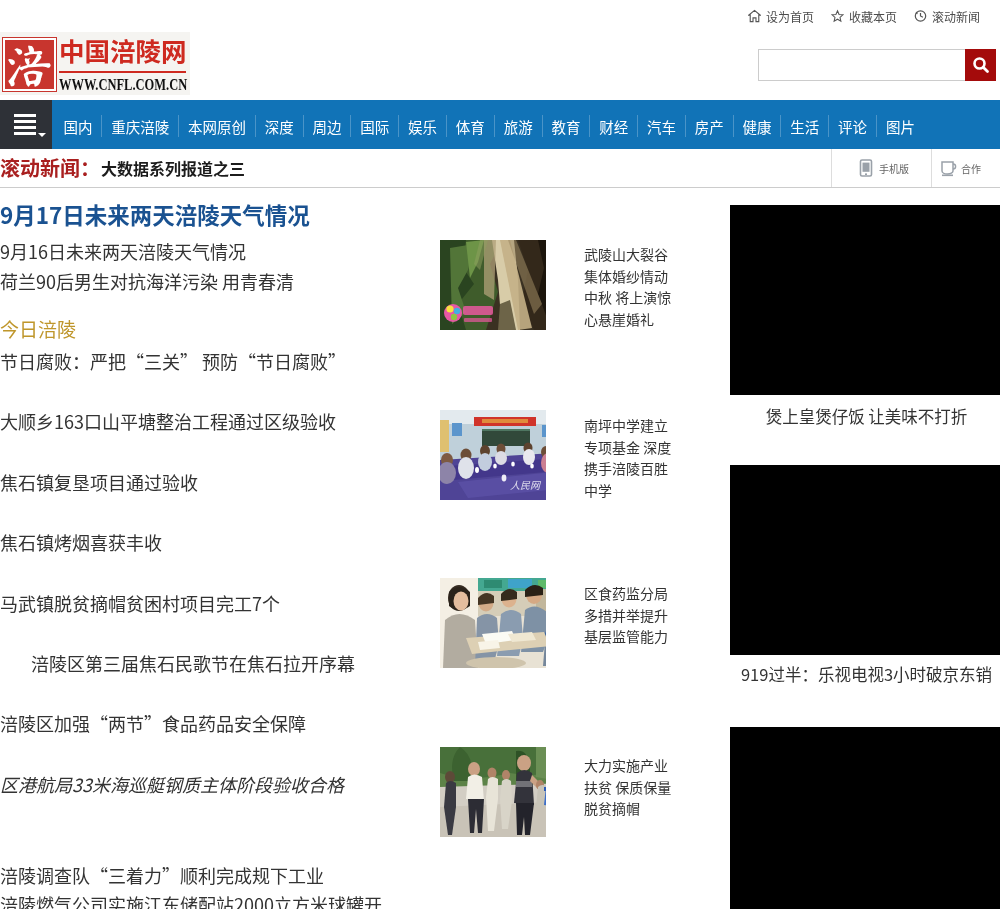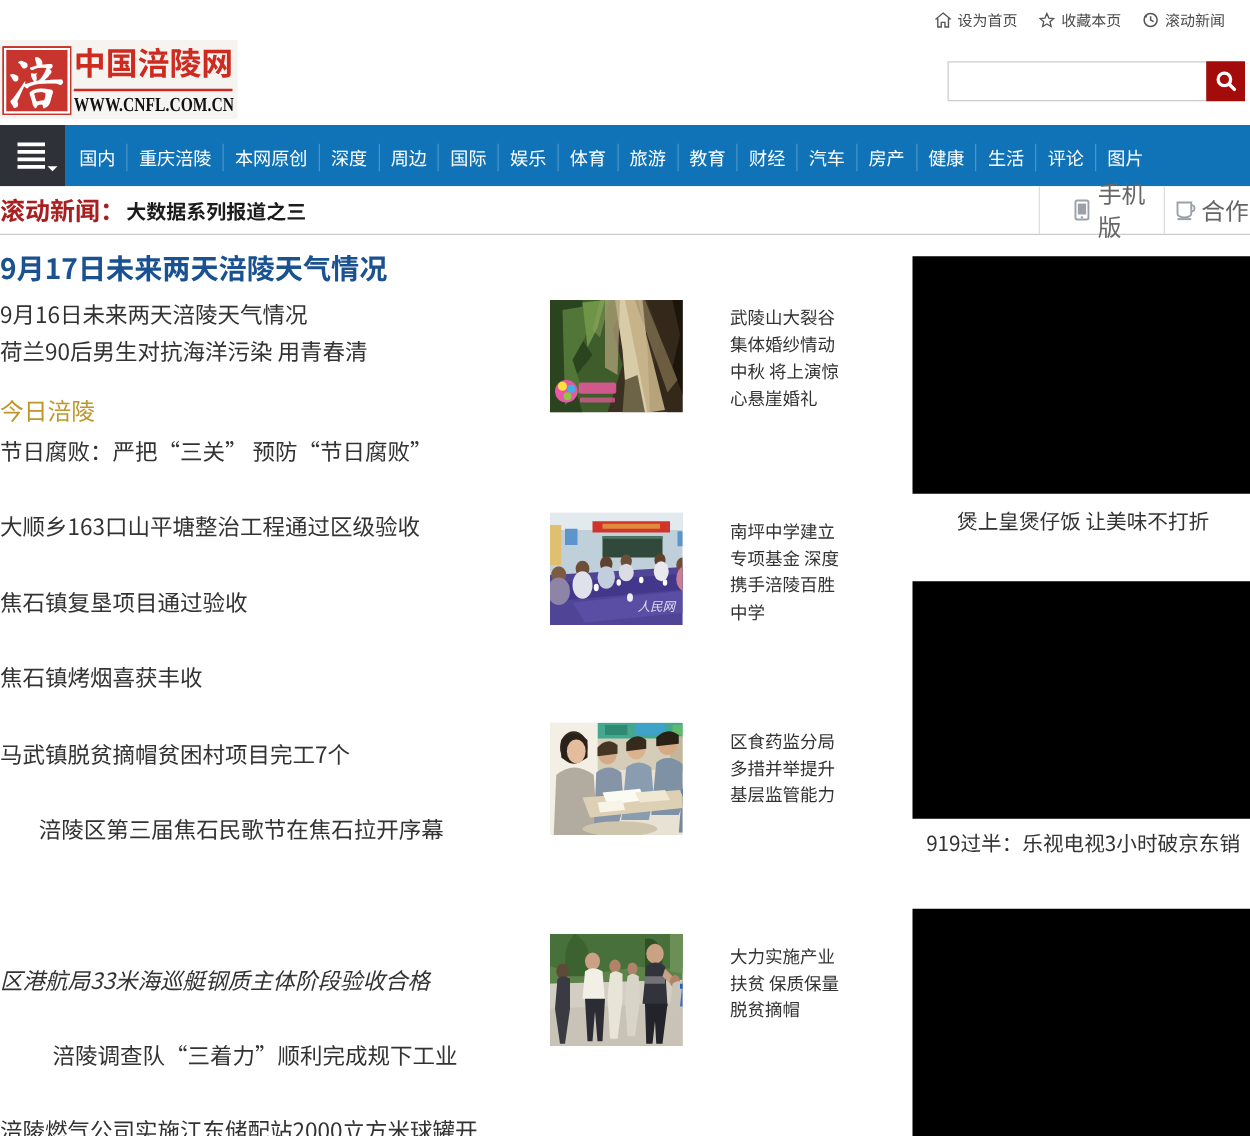--- a/index.html
+++ b/index.html
@@ -35,21 +35,21 @@
   white-space:nowrap;text-decoration:none;}
 #navlist i{display:block;width:1px;height:22px;background:#4a94c8;margin-top:3px;}
 
 #ticker{position:absolute;left:0;top:149px;width:1010px;height:38px;background:#fff;
   border-bottom:1px solid #ccc;}
 #ticker .rt{position:absolute;left:0;top:0;font-size:20px;font-weight:bold;color:#a91f1f;
   line-height:38px;}
 #ticker .tx{position:absolute;left:101px;top:0;font-size:16px;font-weight:bold;color:#1c1c1c;
   line-height:38px;}
 #ticker .cell{position:absolute;top:0;height:38px;border-left:1px solid #ddd;display:flex;
-  align-items:center;font-size:19px;color:#666;}
+  align-items:center;font-size:10px;color:#666;}
 #h1a{position:absolute;left:0;top:198px;font-size:22.5px;font-weight:bold;color:#1a5291;white-space:nowrap;}
 .l18{position:absolute;left:0;font-size:18px;color:#333;white-space:nowrap;}
 #jrfl{position:absolute;left:0;top:315px;font-size:19px;color:#bf962b;white-space:nowrap;}
 .litem{position:absolute;left:0;font-size:18px;color:#333;white-space:nowrap;}
 
 .card-img{position:absolute;left:440px;width:106px;height:90px;overflow:hidden;}
 .card-tx{position:absolute;left:584px;width:100px;font-size:14px;line-height:21.5px;color:#333;}
 
 .vbox{position:absolute;left:730px;width:273px;height:190px;background:#000;}
 .vcap{position:absolute;left:730px;width:273px;text-align:center;font-size:16.5px;color:#333;
@@ -164,22 +164,23 @@
   <div id="h1a">9月17日未来两天涪陵天气情况</div>
   <div class="l18" style="top:238px;">9月16日未来两天涪陵天气情况</div>
   <div class="l18" style="top:268px;">荷兰90后男生对抗海洋污染 用青春清</div>
   <div id="jrfl">今日涪陵</div>
   <div class="litem" style="top:348px;">节日腐败：严把“三关” 预防“节日腐败”</div>
   <div class="litem" style="top:408px;">大顺乡163口山平塘整治工程通过区级验收</div>
   <div class="litem" style="top:469px;">焦石镇复垦项目通过验收</div>
   <div class="litem" style="top:529px;">焦石镇烤烟喜获丰收</div>
   <div class="litem" style="top:590px;">马武镇脱贫摘帽贫困村项目完工7个</div>
   <div class="litem" style="top:650px;padding-left:31px;">涪陵区第三届焦石民歌节在焦石拉开序幕</div>
+  <div class="litem" style="top:710px;">涪陵区加强“两节”食品药品安全保障</div>
   <div class="litem" style="top:771px;font-style:italic;">区港航局33米海巡艇钢质主体阶段验收合格</div>
-  <div class="litem" style="top:831px;padding-left:42px;">涪陵调查队“三着力”顺利完成规下工业</div>
+  <div class="litem" style="top:862px;">涪陵调查队“三着力”顺利完成规下工业</div>
   <div class="litem" style="top:891px;">涪陵燃气公司实施江东储配站2000立方米球罐开</div>
 
   <div class="card-img" style="top:240px;" id="img1">
   <svg width="131" height="90" viewBox="0 0 131 90">
     <rect width="131" height="90" fill="#3a3122"></rect>
     <path d="M0 0 L62 0 L50 24 L58 52 L46 90 L0 90 Z" fill="#3f5c2b"></path>
     <path d="M0 0 L26 0 L22 26 L34 44 L18 64 L26 90 L0 90 Z" fill="#2a4420"></path>
     <path d="M10 8 L34 4 L28 30 L18 48 L26 72 L12 84 Z" fill="#527538"></path>
     <path d="M26 2 L44 0 L38 22 L30 38 Z" fill="#6d9447"></path>
     <path d="M131 0 L78 0 L88 30 L82 62 L94 90 L131 90 Z" fill="#33281a"></path>

